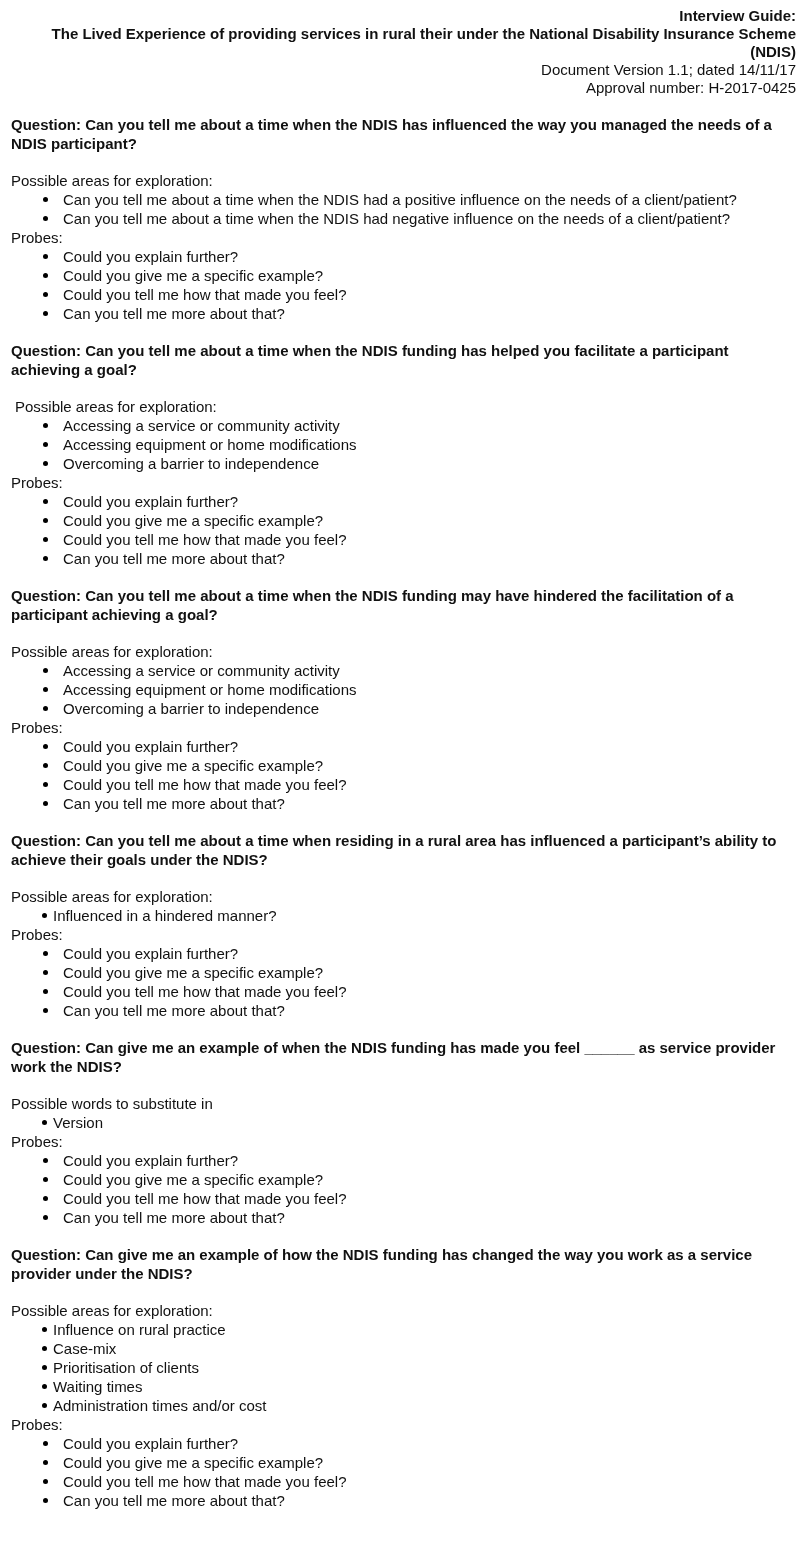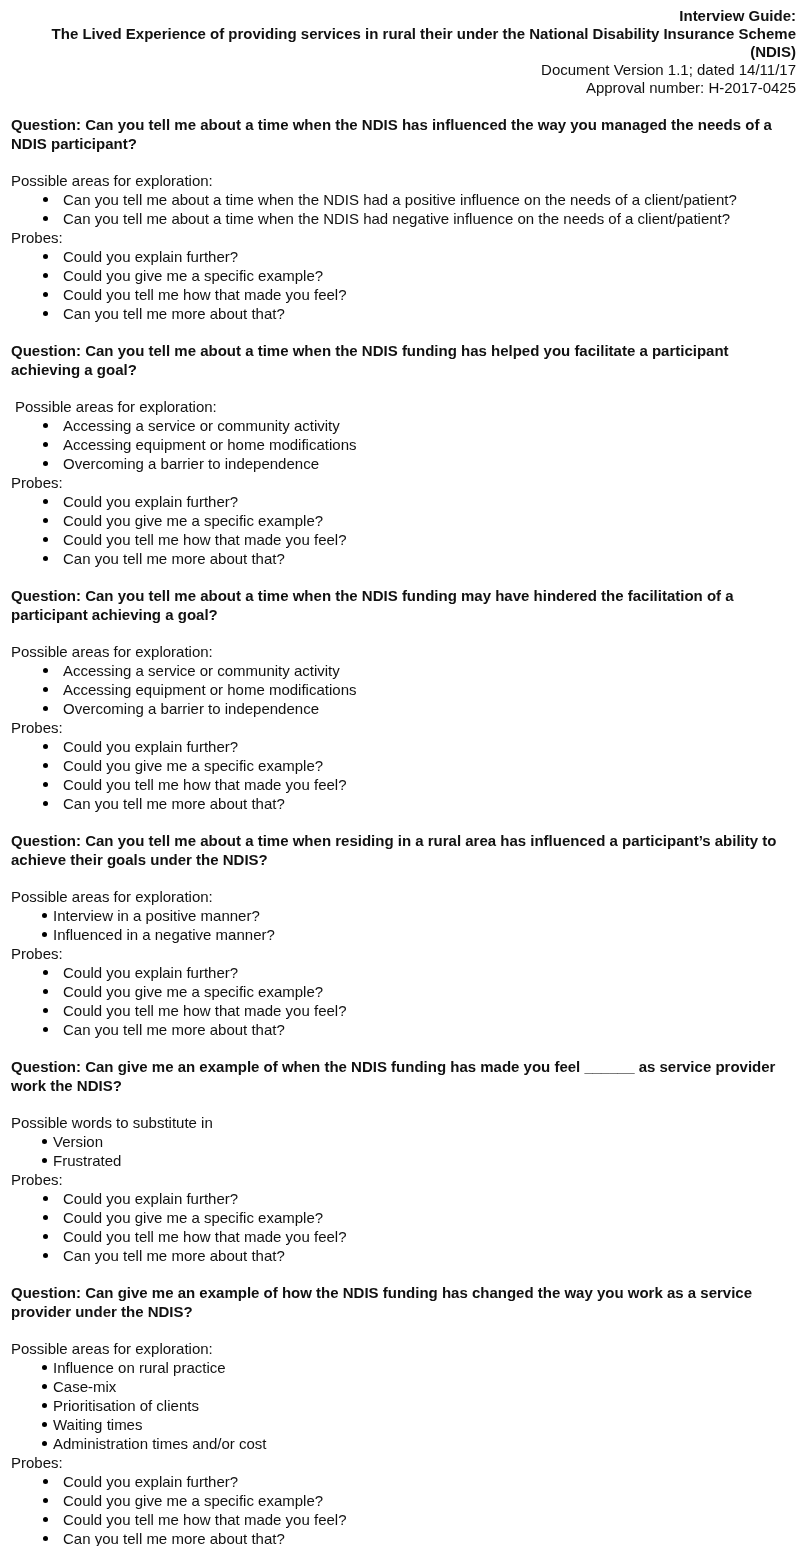--- a/index.html
+++ b/index.html
@@ -122,38 +122,36 @@
       <div class="li">Could you give me a specific example?</div>
       <div class="li">Could you tell me how that made you feel?</div>
       <div class="li">Can you tell me more about that?</div>
     </div>
   </div>
 
   <div>
     <div class="q">Question: Can you tell me about a time when residing in a rural area has influenced a participant’s ability to achieve their goals under the NDIS?</div>
     <div class="label">Possible areas for exploration:</div>
     <div class="narrow">
-      <div class="li">Interview in a positive manner?</div>
-      <div class="li">Influenced in a negative manner?</div>
+      <div class="li">Influenced in a hindered manner?</div>
     </div>
     <div>Probes:</div>
     <div class="wide">
       <div class="li">Could you explain further?</div>
       <div class="li">Could you give me a specific example?</div>
       <div class="li">Could you tell me how that made you feel?</div>
       <div class="li">Can you tell me more about that?</div>
     </div>
   </div>
 
   <div>
     <div class="q">Question: Can give me an example of when the NDIS funding has made you feel ______ as service provider work the NDIS?</div>
     <div class="label">Possible words to substitute in</div>
     <div class="narrow">
       <div class="li">Version</div>
-      <div class="li">Frustrated</div>
     </div>
     <div>Probes:</div>
     <div class="wide">
       <div class="li">Could you explain further?</div>
       <div class="li">Could you give me a specific example?</div>
       <div class="li">Could you tell me how that made you feel?</div>
       <div class="li">Can you tell me more about that?</div>
     </div>
   </div>
 

